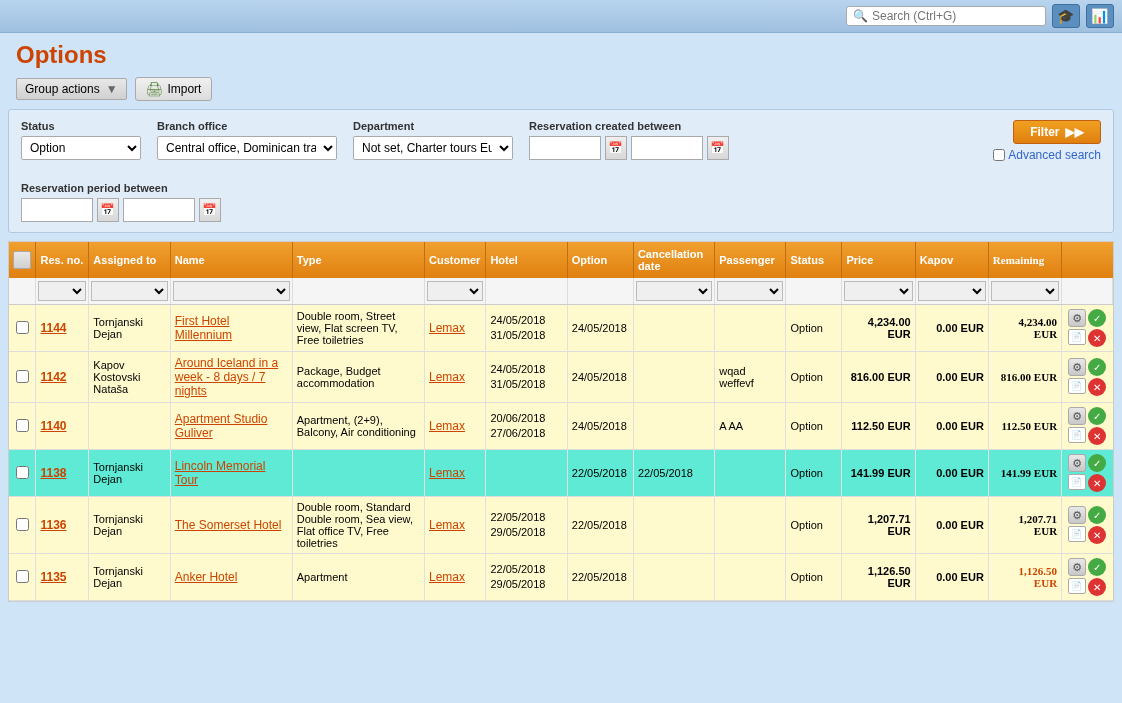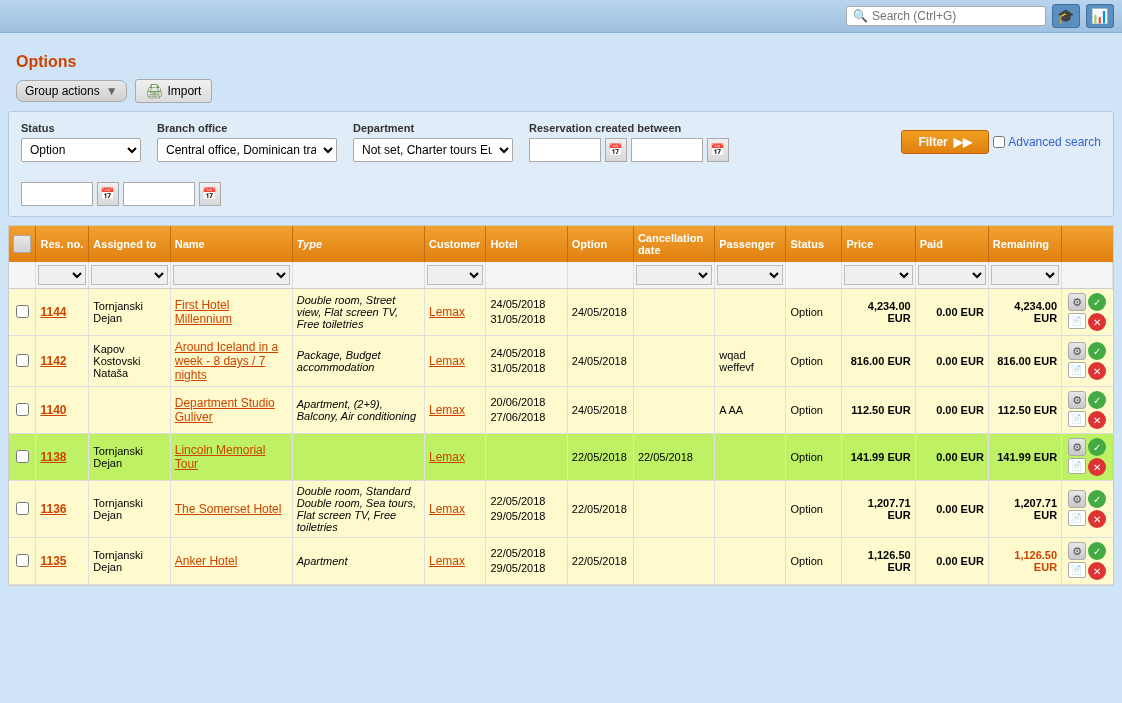--- a/index.html
+++ b/index.html
@@ -32,38 +32,38 @@
       border: 1px solid #4070a0;
       border-radius: 3px;
       width: 28px; height: 24px;
       display: flex; align-items: center; justify-content: center;
       cursor: pointer; color: white; font-size: 14px;
     }
 
     
     .page-title {
       color: #cc4400;
-      font-size: 16px;
+      font-size: 24px;
       font-weight: bold;
-      padding: 20px 16px 4px;
+      padding: 8px 16px 4px;
     }
 
     
     .toolbar {
       padding: 4px 16px 8px;
       display: flex;
       gap: 8px;
       align-items: center;
     }
     .btn-group-actions {
       display: flex;
       align-items: center;
       background: linear-gradient(to bottom, #e8e8e8, #d0d0d0);
       border: 1px solid #aaa;
-      border-radius: 7px;
+      border-radius: 2px;
       cursor: pointer;
       padding: 3px 8px;
       font-size: 12px;
       text-align: right;
     }
     .btn-group-actions .arrow { margin-left: 6px; color: #666; }
     .btn-import {
       display: flex; align-items: center; gap: 4px;
       background: linear-gradient(to bottom, #f0f0f0, #dcdcdc);
       border: 1px solid #aaa;
@@ -113,21 +113,21 @@
       border: 1px solid #c06010;
       border-radius: 3px;
       color: white;
       font-weight: bold;
       padding: 4px 16px;
       cursor: pointer;
       display: flex; align-items: center; gap: 6px;
       font-size: 13px;
       align-self: flex-end;
     }
-    .filter-actions { display: flex; gap: 4px; margin-left: auto; align-self: center; }
+    .filter-actions { display: flex; flex-direction: column; gap: 4px; margin-left: auto; align-self: center; }
     .advanced-search { color: #3366cc; text-decoration: none; font-size: 11px; display: flex; align-items: center; gap: 3px; }
 
     
     .table-container { margin: 0 8px; border: 1px solid #ccc; }
     table { width: 100%; border-collapse: collapse; }
     thead tr.header-row th {
       background: linear-gradient(to bottom, #f0a030, #e08010);
       color: white;
       font-weight: bold;
       padding: 6px 4px;
@@ -140,21 +140,21 @@
       background: #f5f5f5;
       padding: 3px 2px;
       border-right: 1px solid #ddd;
       border-bottom: 1px solid #ccc;
     }
     .filter-row select, .filter-row input {
       width: 100%; font-size: 11px; border: 1px solid #bbb; height: 20px; padding: 0 2px;
     }
     tbody tr { border-bottom: 1px solid #ddd; }
     tbody tr.row-yellow { background: #fffacd; }
-    tbody tr.row-pink { background: #bef264; }
+    tbody tr.row-pink { background: #5eead4; }
     tbody tr td {
       padding: 4px 4px;
       vertical-align: middle;
       border-right: 1px solid #e0e0e0;
       font-size: 11px;
     }
     tbody tr td:last-child { border-right: none; }
     .res-link { color: #cc4400; text-decoration: underline; cursor: pointer; font-weight: bold; }
     .name-link { color: #cc4400; text-decoration: underline; cursor: pointer; }
     .customer-link { color: #cc4400; text-decoration: underline; cursor: pointer; }
@@ -192,30 +192,30 @@
     .check-master {
       width: 18px; height: 18px;
       background: linear-gradient(to bottom, #e8e8e8, #d0d0d0);
       border: 1px solid #aaa;
       border-radius: 2px;
       cursor: pointer;
     }
     .col-resno { width: 52px; }
     .col-assigned { width: 80px; }
     .col-name { width: 120px; }
-    .col-type { width: 130px; font-style: italic; }
+    .col-type { width: 130px; }
     .col-customer { width: 60px; }
     .col-period { width: 80px; }
     .col-option { width: 65px; }
     .col-cancel { width: 80px; }
     .col-passenger { width: 70px; }
     .col-status { width: 55px; }
     .col-price { width: 72px; }
     .col-paid { width: 72px; }
-    .col-remaining { width: 72px; }
+    .col-remaining { width: 72px; font-family: Liberation Serif, serif; }
     .col-actions { width: 50px; }
     .period-text { line-height: 1.4; }
     .remaining-orange { color: #cc4400; font-weight: bold; }
   </style>
 </head>
 <body>
 
 <div class="top-bar">
   <div class="search-box">
     <span style="color:#888;margin-right:4px;">🔍</span>
@@ -271,20 +271,21 @@
       <span>Filter</span>
       <span>▶▶</span>
     </button>
     <a class="advanced-search" href="#">
       <input type="checkbox" style="width: 12px; height: 12px;">
       <span>Advanced search</span>
     </a>
   </div>
   <div style="width:100%;margin-top:4px;">
     <div class="filter-group">
+      <label>Reservation period between</label>
       <div class="date-range">
         <input type="text" class="date-input" style="">
         <div class="cal-btn">📅</div>
         <input type="text" class="date-input" style="">
         <div class="cal-btn">📅</div>
       </div>
     </div>
   </div>
 </div>
 
@@ -299,21 +300,21 @@
         <th class="col-assigned">Assigned to</th>
         <th class="col-name">Name</th>
         <th class="col-type">Type</th>
         <th class="col-customer">Customer</th>
         <th class="col-period">Hotel</th>
         <th class="col-option">Option</th>
         <th class="col-cancel">Cancellation date</th>
         <th class="col-passenger">Passenger</th>
         <th class="col-status">Status</th>
         <th class="col-price">Price</th>
-        <th class="col-paid">Paid</th>
+        <th class="col-paid">Kapov</th>
         <th class="col-remaining">Remaining</th>
         <th class="col-actions"></th>
       </tr>
       <tr class="filter-row">
         <td></td>
         <td><select style="width:100%;font-size:11px;"><option></option></select></td>
         <td><select style="width:100%;font-size:11px;"><option></option></select></td>
         <td><select style="width:100%;font-size:11px;"><option></option></select></td>
         <td></td>
         <td><select style="width:100%;font-size:11px;"><option></option></select></td>
@@ -403,21 +404,21 @@
   </tr>
         <tr class="row-yellow">
     <td class="checkbox-cell">
       <input type="checkbox" style="">
     </td>
     <td class="col-resno">
       <a class="res-link">1140</a>
     </td>
     <td class="col-assigned"></td>
     <td class="col-name">
-      <a class="name-link">Department Studio Guliver</a>
+      <a class="name-link">Apartment Studio Guliver</a>
     </td>
     <td class="col-type">Apartment, (2+9), Balcony, Air conditioning</td>
     <td class="col-customer">
       <a class="customer-link">Lemax</a>
     </td>
     <td class="col-period period-text">20/06/2018<br>27/06/2018</td>
     <td class="col-option">24/05/2018</td>
     <td class="col-cancel"></td>
     <td class="col-passenger">A AA</td>
     <td class="col-status">Option</td>
@@ -477,21 +478,21 @@
     <td class="checkbox-cell">
       <input type="checkbox" style="">
     </td>
     <td class="col-resno">
       <a class="res-link">1136</a>
     </td>
     <td class="col-assigned">Tornjanski Dejan</td>
     <td class="col-name">
       <a class="name-link">The Somerset Hotel</a>
     </td>
-    <td class="col-type">Double room, Standard Double room, Sea tours, Flat screen TV, Free toiletries</td>
+    <td class="col-type">Double room, Standard Double room, Sea view, Flat office TV, Free toiletries</td>
     <td class="col-customer">
       <a class="customer-link">Lemax</a>
     </td>
     <td class="col-period period-text">22/05/2018<br>29/05/2018</td>
     <td class="col-option">22/05/2018</td>
     <td class="col-cancel"></td>
     <td class="col-passenger"></td>
     <td class="col-status">Option</td>
     <td class="col-price price-cell">1,207.71 EUR</td>
     <td class="col-paid price-cell">0.00 EUR</td>

